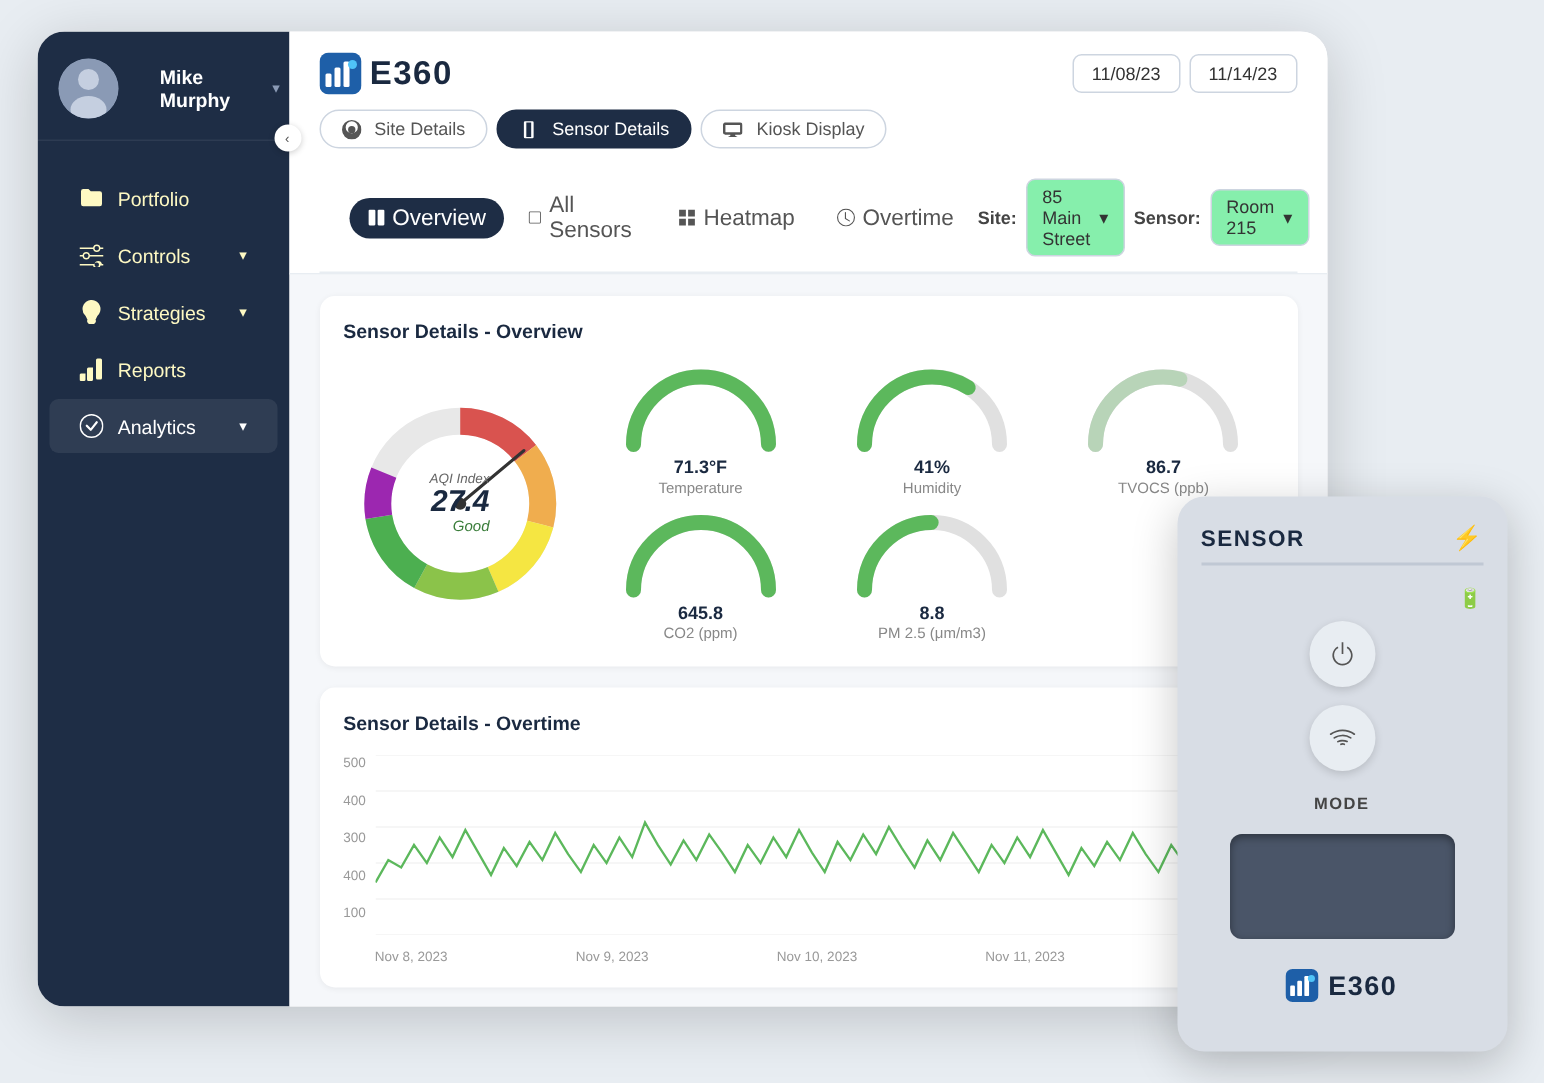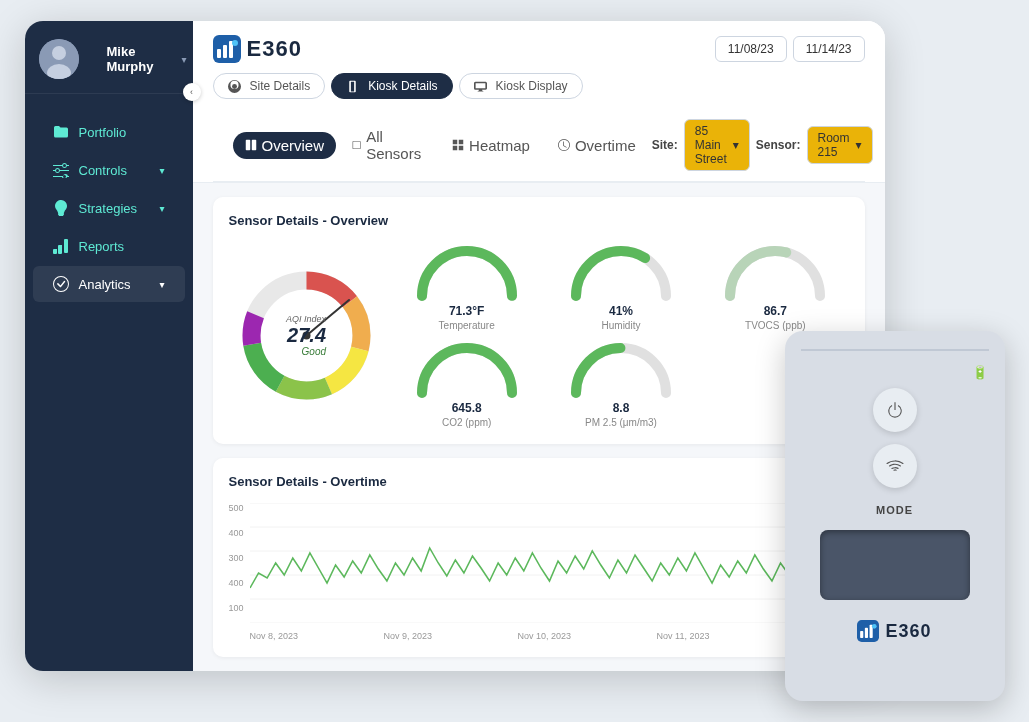--- a/index.html
+++ b/index.html
@@ -99,21 +99,21 @@
 
     .nav-items {
       padding: 18px 0;
       flex: 1;
     }
 
     .nav-item {
       display: flex;
       align-items: center;
       padding: 10px 20px;
-      color: #5eead4;
+      color: #fef9c3;
       font-size: 13px;
       cursor: pointer;
       gap: 10px;
       border-radius: 6px;
       margin: 2px 8px;
     }
 
     .nav-item.active {
       color: #fff;
       background: rgba(255,255,255,0.08);
@@ -227,21 +227,21 @@
       gap: 6px;
       margin-left: auto;
       font-size: 12px;
       color: #444;
     }
 
     .site-label { font-weight: 600; }
 
     .select-box {
       border: 1px solid #cdd5e0;
-      background: #eab308;
+      background: #86efac;
       border-radius: 6px;
       padding: 4px 10px;
       font-size: 12px;
       color: #333;
       cursor: pointer;
       display: flex;
       align-items: center;
       gap: 6px;
     }
 
@@ -532,21 +532,21 @@
             <svg width="13" height="13" viewBox="0 0 16 16" fill="currentColor">
                 <path d="M8 1a5 5 0 100 10A5 5 0 008 1zM0 8a8 8 0 1116 0A8 8 0 010 8z"></path>
                 <path d="M5 8a3 3 0 106 0A3 3 0 005 8z"></path>
               </svg>
             <span>Site Details</span>
           </button>
           <button class="tab-btn active">
             <svg width="13" height="13" viewBox="0 0 16 16" fill="currentColor">
                 <path d="M11 1a1 1 0 011 1v12a1 1 0 01-1 1H5a1 1 0 01-1-1V2a1 1 0 011-1h6zm-1 1H6v12h4V2z"></path>
               </svg>
-            <span>Kiosk Details</span>
+            <span>Sensor Details</span>
           </button>
           <button class="tab-btn">
             <svg width="13" height="13" viewBox="0 0 16 16" fill="currentColor">
                 <path d="M0 4s0-2 2-2h12s2 0 2 2v6s0 2-2 2h-4v1l2 1H4l2-1v-1H2s-2 0-2-2V4zm14 6V4H2v6h12z"></path>
               </svg>
             <span>Kiosk Display</span>
           </button>
         </div>
 
         <div class="sub-tab-row">
@@ -708,20 +708,24 @@
               </div>
             </div>
           </div>
         </div>
 
       </div>
     </div>
   </div>
 
   <div class="sensor-device">
+    <div class="sensor-header">
+      <span class="sensor-title">SENSOR</span>
+      <span class="usb-icon">⚡</span>
+    </div>
     <div class="sensor-divider"></div>
     <div style="position:relative; width:100%; display:flex; justify-content:flex-end; margin-bottom:8px;">
       <span style="font-size:13px; color:#444;">🔋</span>
     </div>
     <div class="sensor-buttons">
       <div class="sensor-btn">
         <svg width="18" height="18" viewBox="0 0 16 16" fill="#555">
           <path d="M7.5 1v7h1V1h-1z"></path>
           <path d="M3 8.812a4.999 4.999 0 012.578-4.375l-.485-.874A6 6 0 1011 3.616l-.501.865A5 5 0 113 8.812z"></path>
         </svg>

